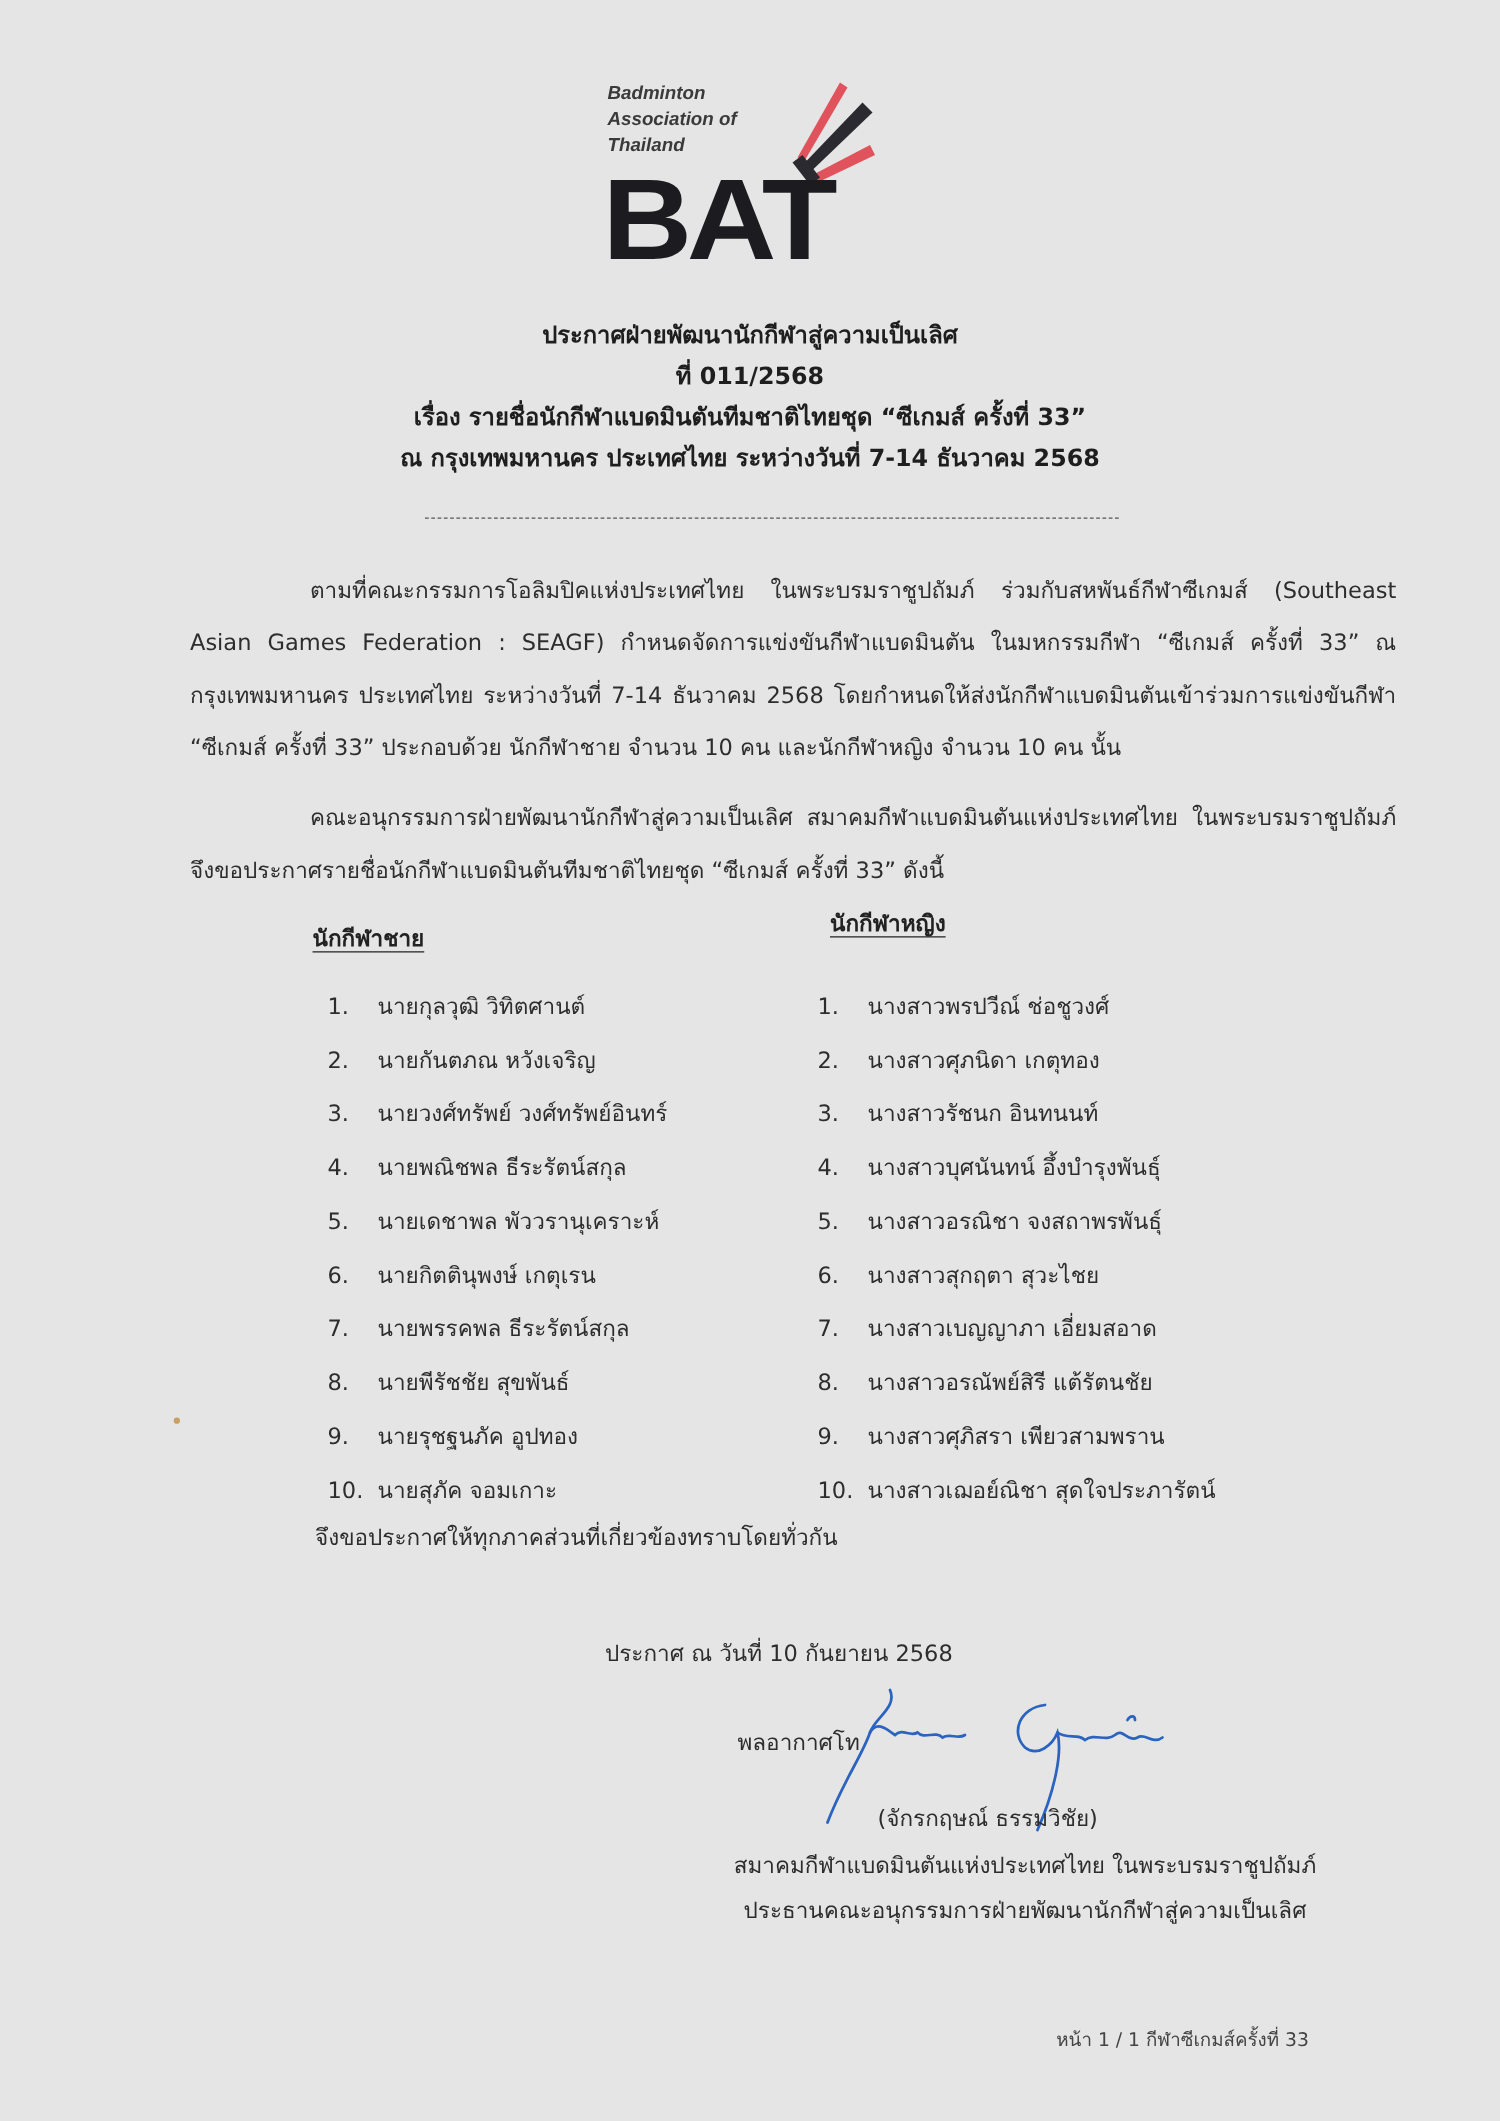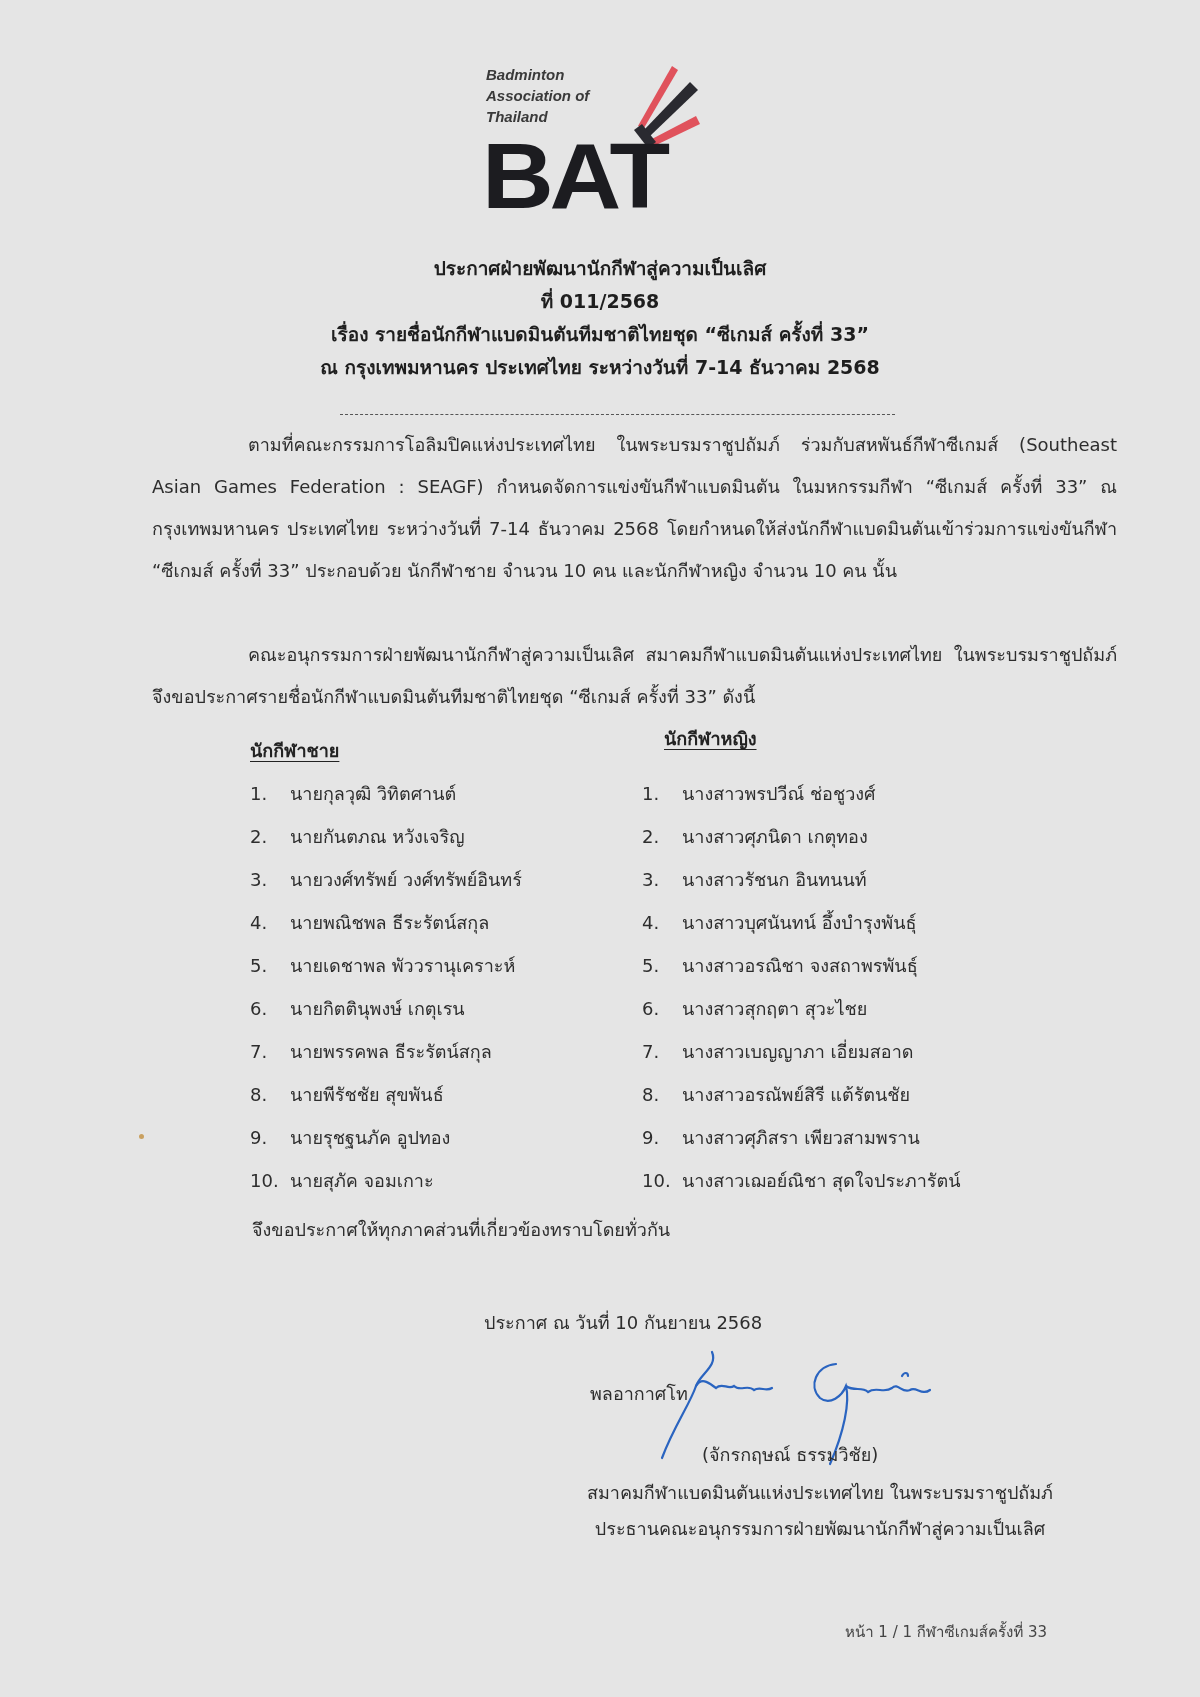--- a/index.html
+++ b/index.html
@@ -28,31 +28,31 @@
   .divider {
     position: absolute; left: 340px; width: 555px; top: 414px;
     border-top: 1.5px dashed #555;
   }
 
   
   .para {
     position: absolute; left: 152px; width: 965px; font-size: 18px; line-height: 42px;
     text-align: justify; color: #2d2d2d;
   }
-  .para.p1 { top: 424px; text-indent: 96px; }
+  .para.p1 { top: 452px; text-indent: 96px; }
   .para.p2 { top: 634px; text-indent: 96px; }
 
   
   .col-head {
     position: absolute; font-weight: bold; font-size: 18px; text-decoration: underline;
     text-underline-offset: 4px; color: #222;
   }
   .col-head.men { left: 250px; top: 736px; }
   .col-head.women { left: 634px; top: 724px; margin-left: 30px; }
-  .list { position: absolute; list-style: none; margin: 0; padding: 0; }
+  .list { position: absolute; list-style: none; margin: 12px; padding: 0; }
   .list.men { left: 250px; top: 772px; }
   .list.women { left: 642px; top: 772px; }
   .list li { height: 43px; font-size: 18px; line-height: 43px; white-space: nowrap; color: #2d2d2d; }
   .list .num { display: inline-block; width: 40px; }
 
   .closing { position: absolute; left: 252px; top: 1215px; font-size: 18px; color: #2d2d2d; }
   .date { position: absolute; left: 484px; top: 1308px; font-size: 18px; color: #2d2d2d; }
   .rank { position: absolute; left: 590px; top: 1379px; font-size: 18px; color: #2d2d2d; }
   .signature { position: absolute; left: 640px; top: 1346px; width: 310px; height: 120px; }
   .signer-name { position: absolute; left: 702px; top: 1440px; font-size: 18px; color: #2d2d2d; }

